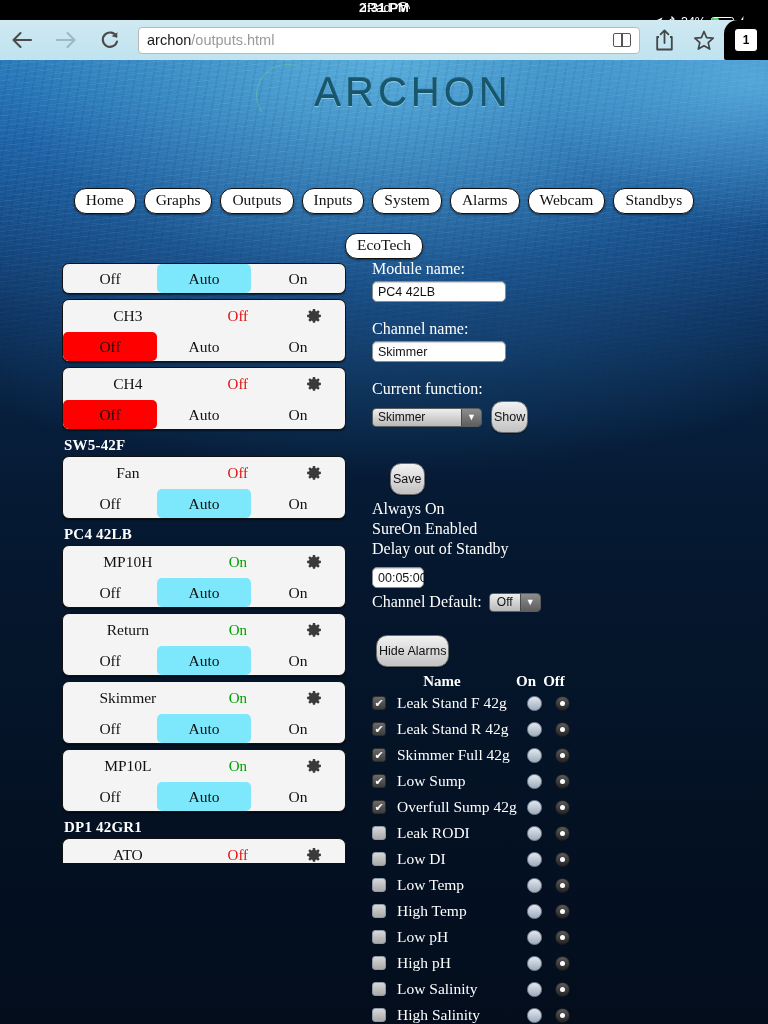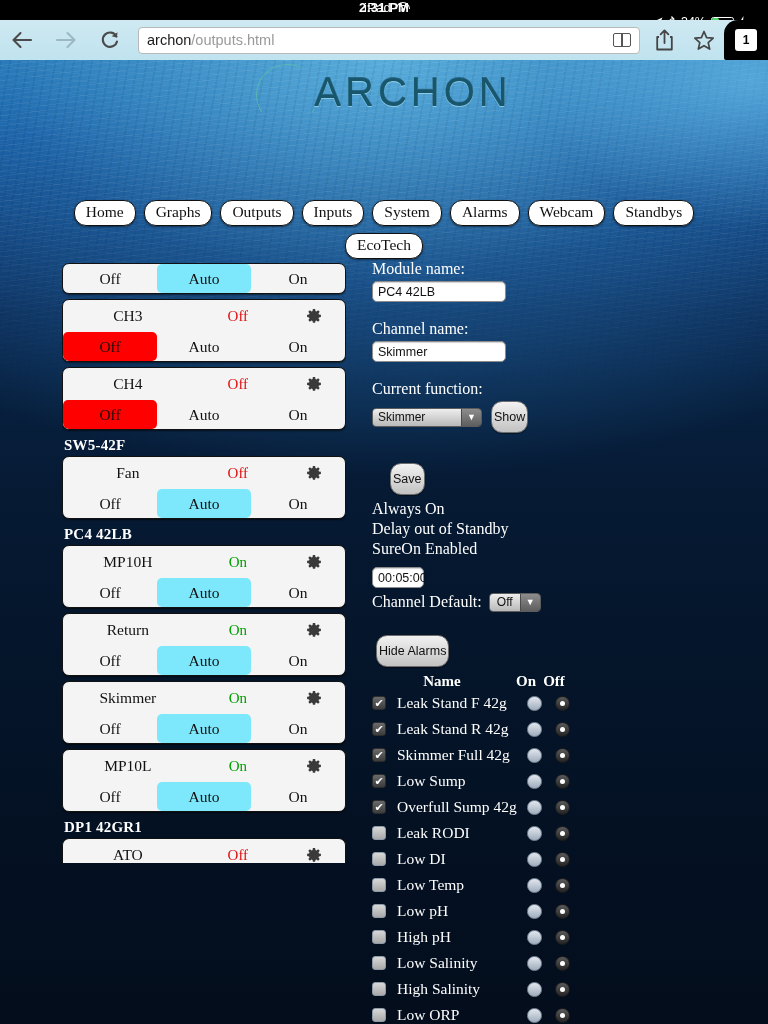--- a/index.html
+++ b/index.html
@@ -122,21 +122,21 @@
     color: #17566b;
     text-shadow: 0 1px 0 rgba(190,235,250,.55), 0 -1px 0 rgba(0,40,60,.5);
     margin-top: 12px;
   }
 
   
   #nav-row, #nav-row2 {
     position:absolute; left:0; width:768px;
     display:flex; justify-content:center; align-items:center; gap:8px;
   }
-  #nav-row { top: 140px; }
+  #nav-row { top: 128px; }
   #nav-row2 { top: 173px; }
   .pill {
     background: #ffffff;
     border: 1.6px solid #111;
     border-radius: 12px;
     padding: 2px 11px 3px;
     font-size: 15.5px; color:#111;
     line-height: 1.2;
     box-shadow: 0 1px 2px rgba(0,0,0,.5);
     white-space: nowrap;
@@ -522,22 +522,22 @@
       </span>
       <span class="btn">Show</span>
     </div>
 
     <div style="height:30px"></div>
     <div style="padding-left:18px">
       <span class="btn">Save</span>
     </div>
     <div style="height:4px"></div>
     <div class="info-line">Always On</div>
+    <div class="info-line">SureOn Enabled</div>
     <div class="info-line">Delay out of Standby</div>
-    <div class="info-line">SureOn Enabled</div>
     <div class="txt-input" style="width:52px;margin-top:8px">00:05:00</div>
     <div style="height:4px"></div>
     <div style="display:flex; align-items:center; gap:7px;">
       <span class="info-line">Channel Default:</span>
       <span class="selectbox narrow">
         <span class="sv">Off</span>
         <span class="sa">▼</span>
       </span>
     </div>
 
@@ -645,20 +645,32 @@
             <span class="radio"></span>
           </div>
           <div class="a-off">
             <span class="radio checked"></span>
           </div>
         </div>
         <div class="alarm-row">
           <div class="a-chk">
             <span class="chk"></span>
           </div>
+          <div class="a-name">High Temp</div>
+          <div class="a-on">
+            <span class="radio"></span>
+          </div>
+          <div class="a-off">
+            <span class="radio checked"></span>
+          </div>
+        </div>
+        <div class="alarm-row">
+          <div class="a-chk">
+            <span class="chk"></span>
+          </div>
           <div class="a-name">Low pH</div>
           <div class="a-on">
             <span class="radio"></span>
           </div>
           <div class="a-off">
             <span class="radio checked"></span>
           </div>
         </div>
         <div class="alarm-row">
           <div class="a-chk">

